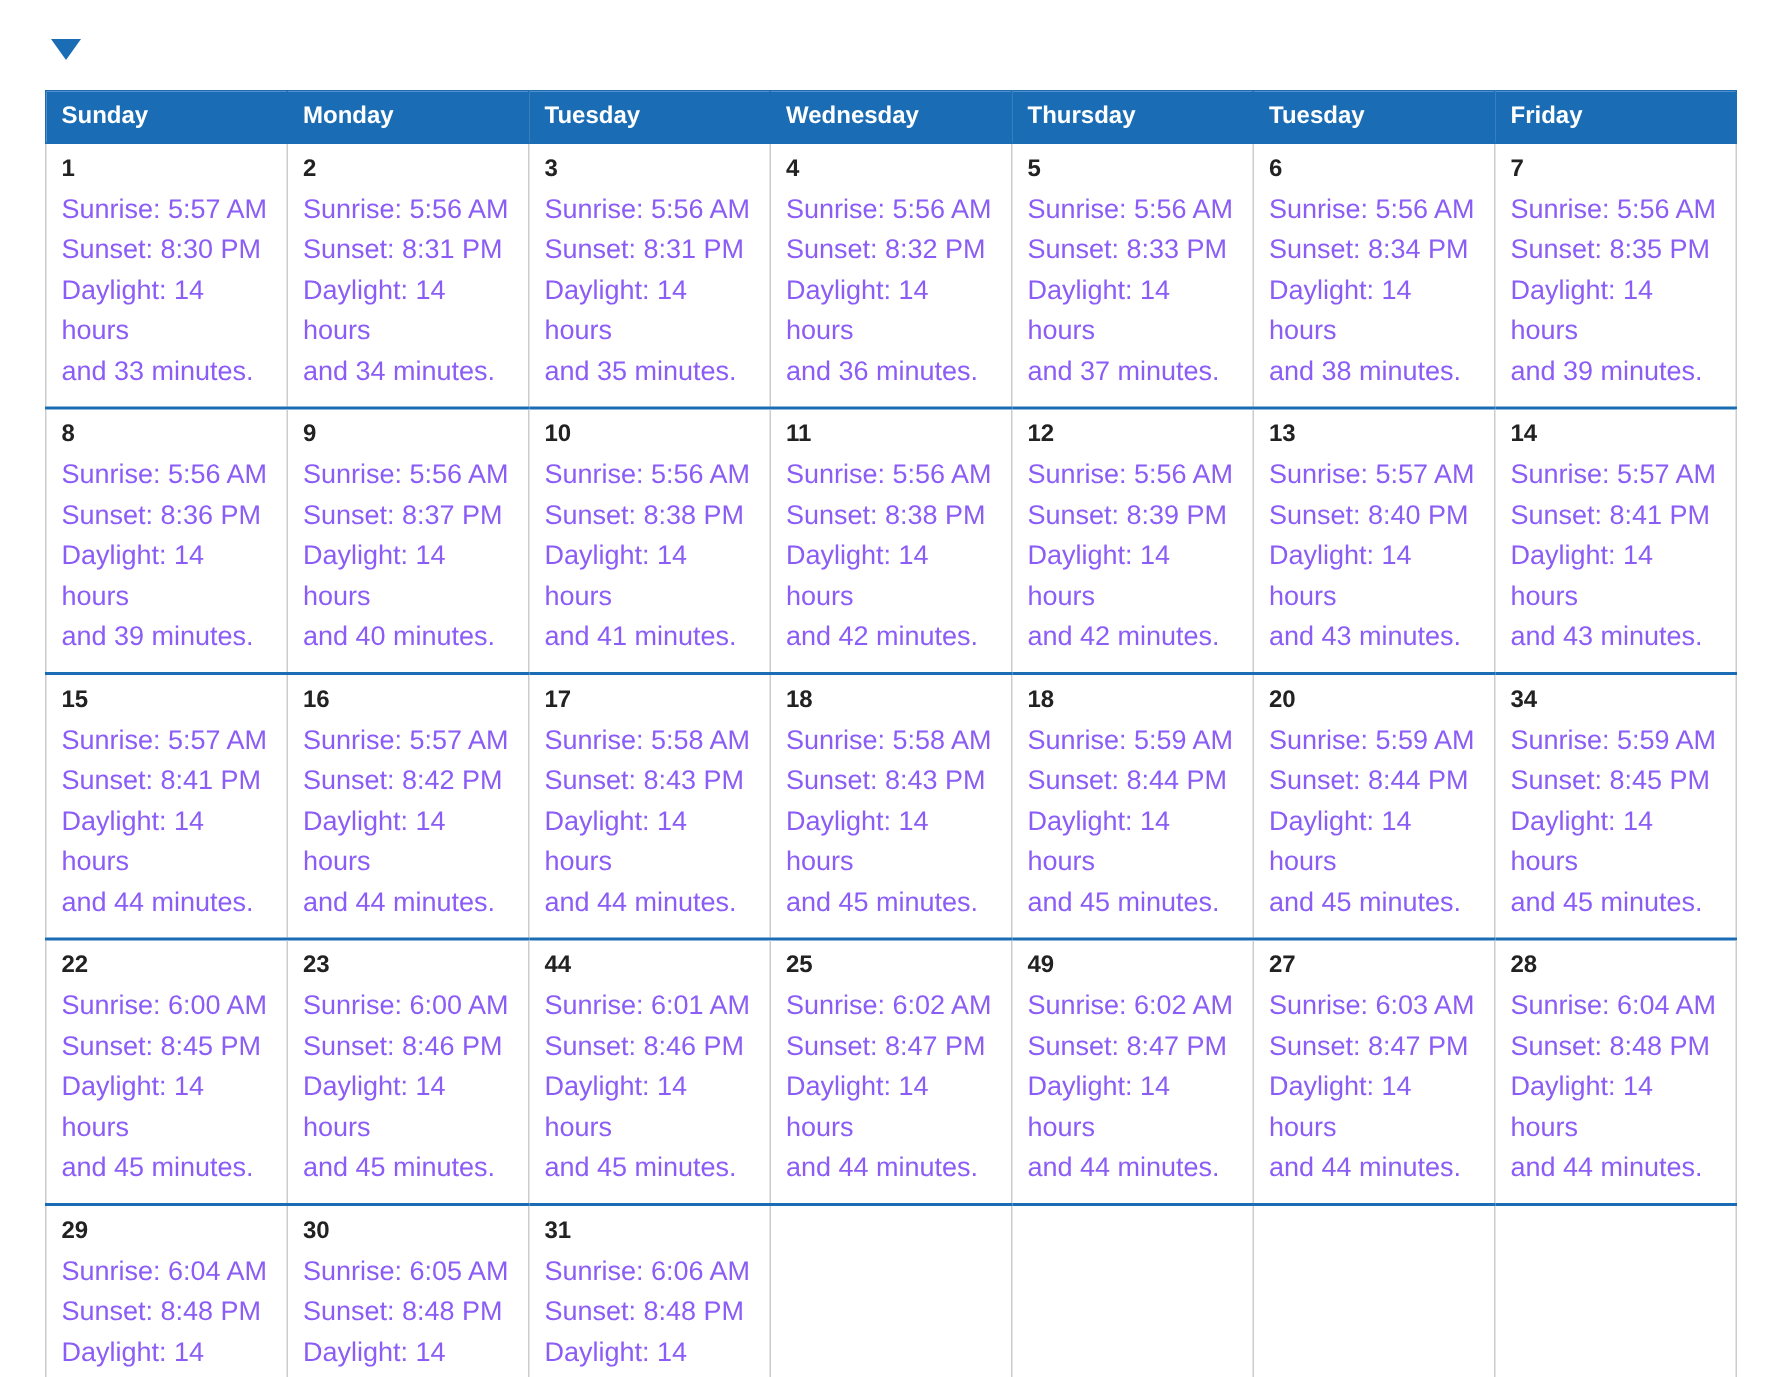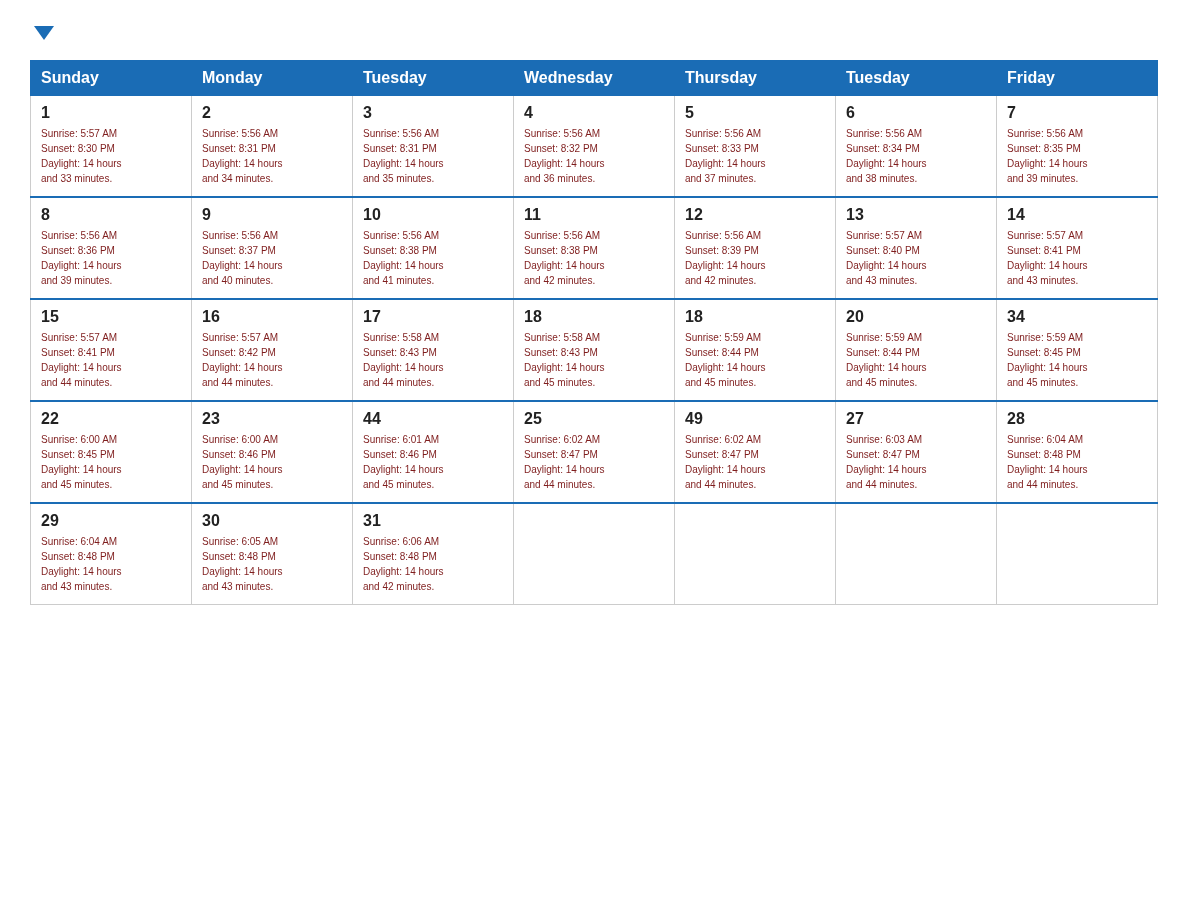--- a/index.html
+++ b/index.html
@@ -88,22 +88,22 @@
       min-height: 100px;
     }
     .calendar tbody tr td .day-num {
       font-size: 16px;
       font-weight: bold;
       color: #222;
       display: block;
       margin-bottom: 4px;
     }
     .calendar tbody tr td .day-info {
-      font-size: 10px;
-      color: #7f1d1d;
+      font-size: 18px;
+      color: #8b5cf6;
       line-height: 1.5;
     }
     .calendar tbody tr:not(:last-child) td {
       border-bottom: 2px solid #1a6cb5;
     }
     .empty-cell {
       background: #fff;
     }
   </style>
 </head>

